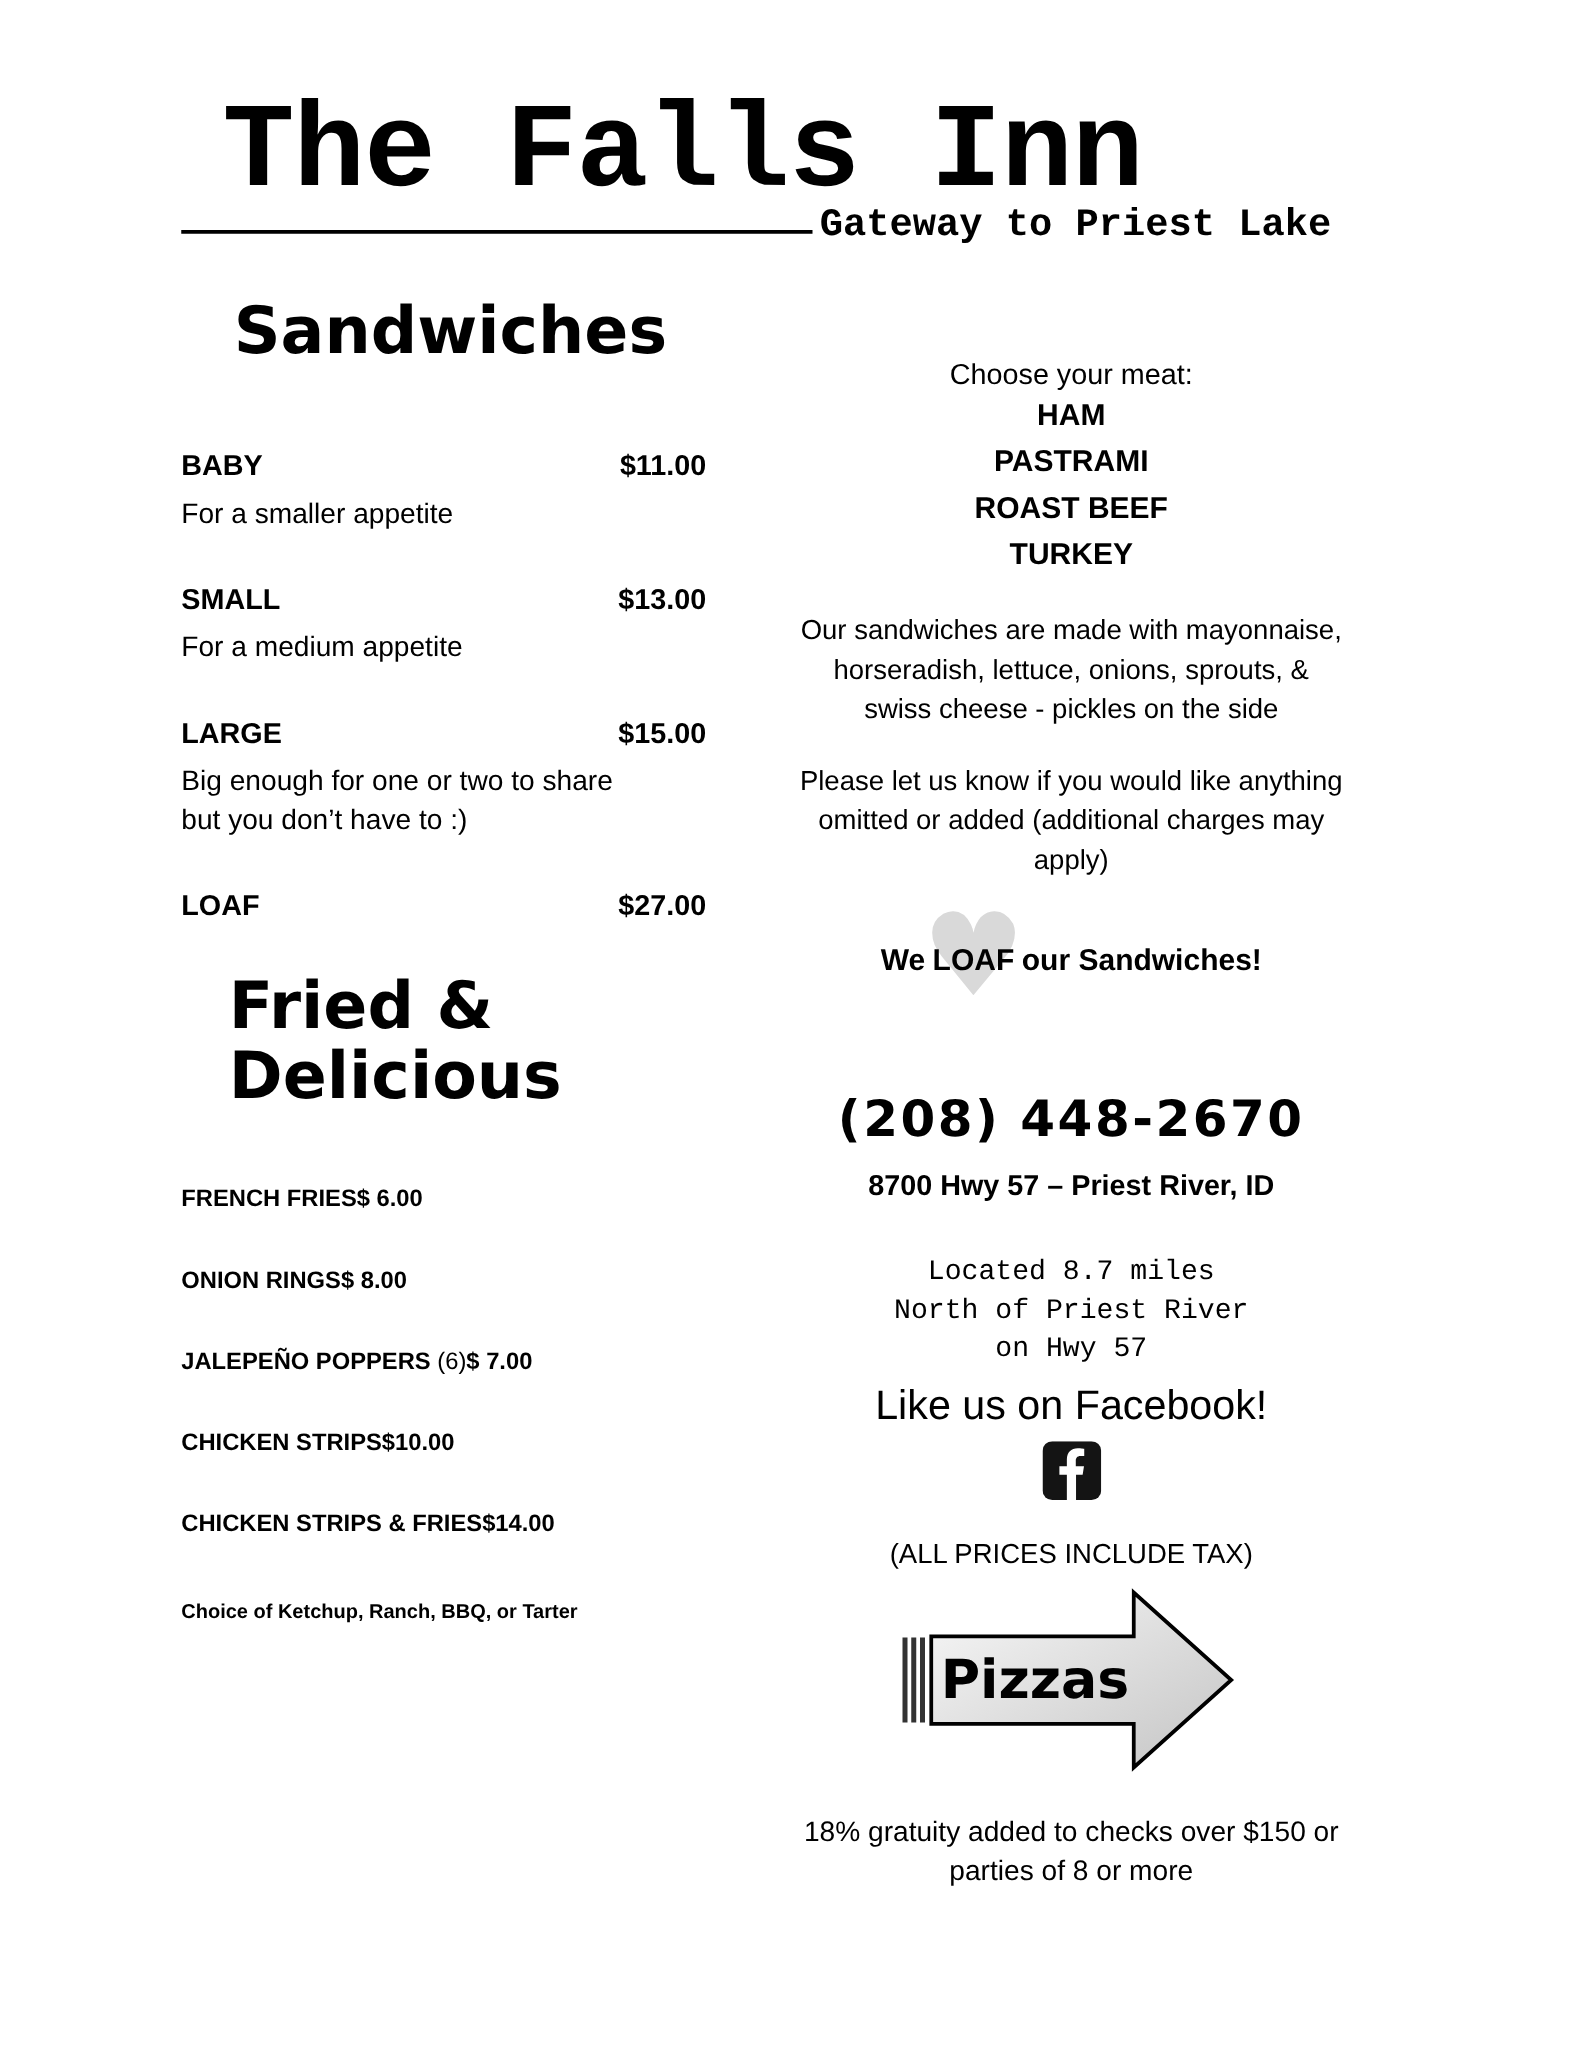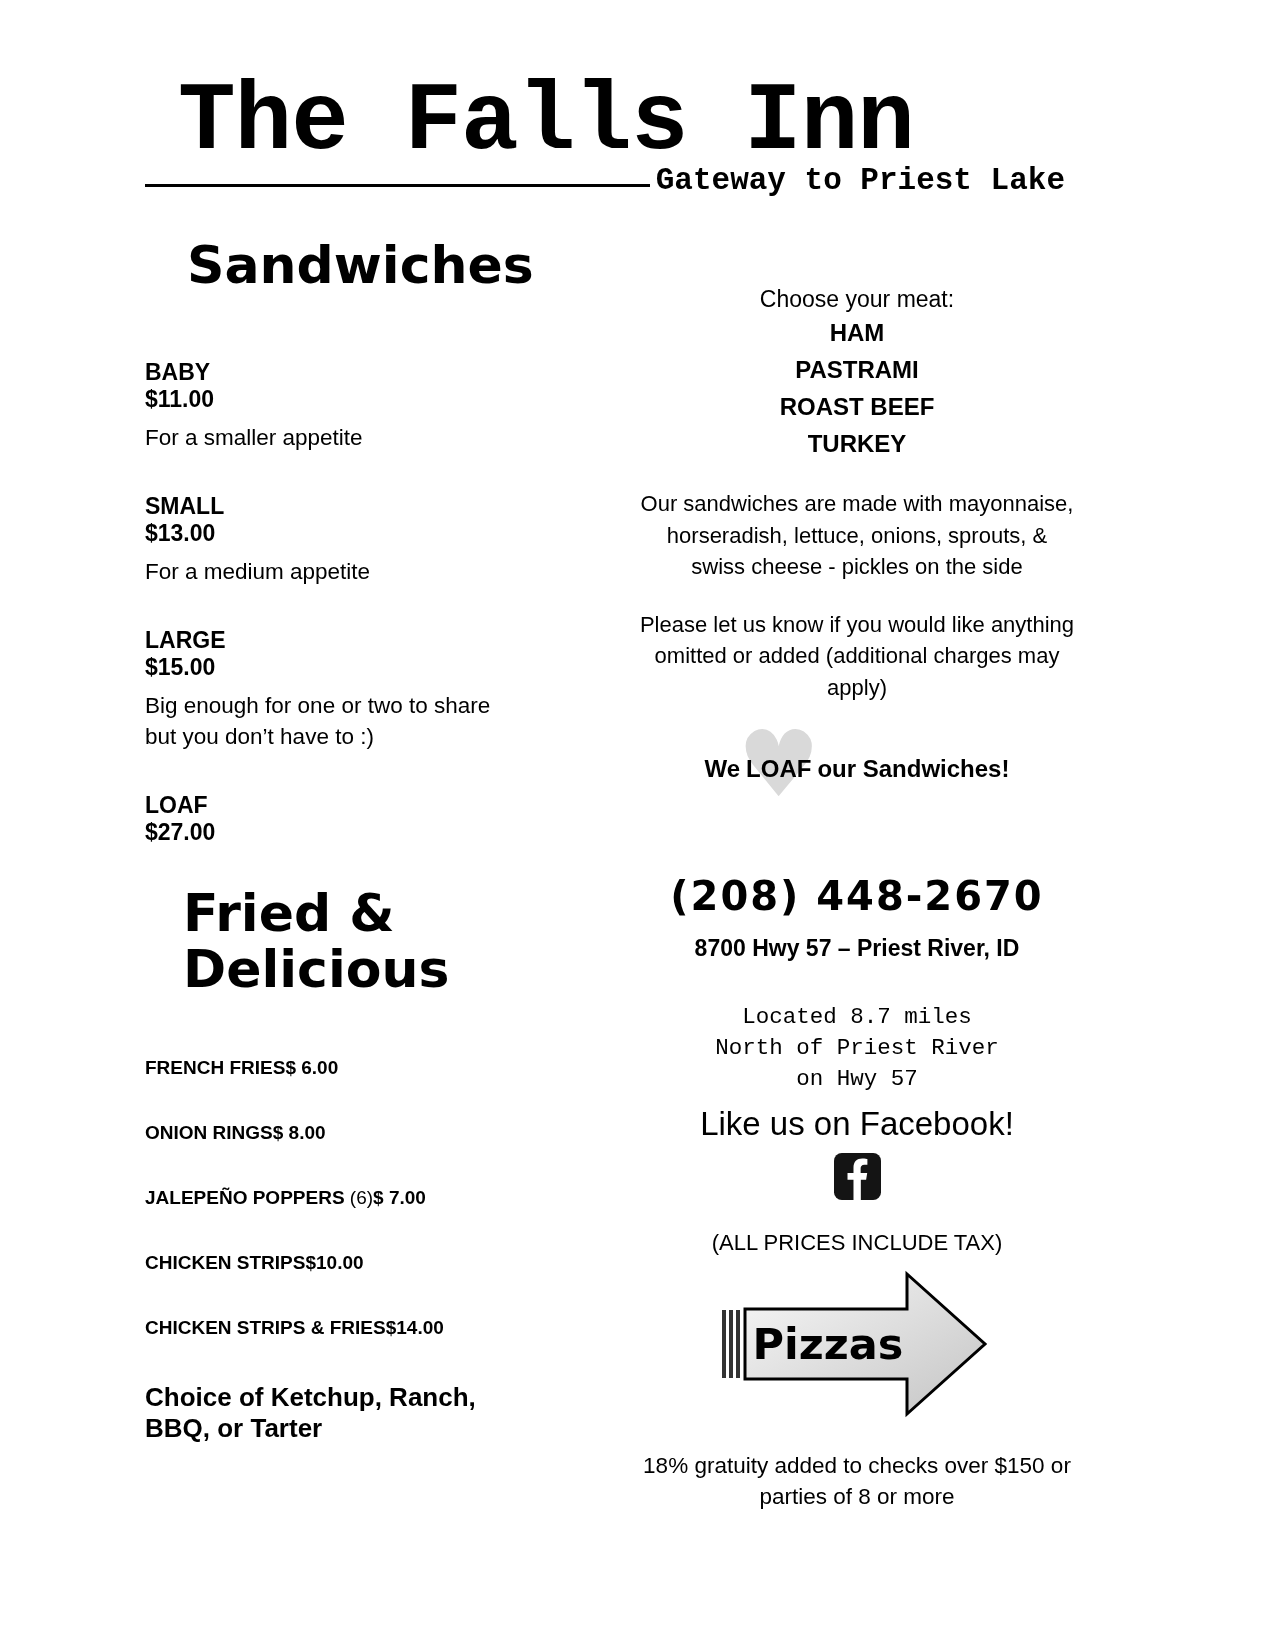--- a/index.html
+++ b/index.html
@@ -27,27 +27,27 @@
   }
 
   
   .disp { font-family:"DejaVu Sans", sans-serif; font-weight:bold; }
 
   
   .left-col { position:absolute; left:145px; top:235px; width:420px; }
   .sand-heading { font-size:52px; margin:0 0 64px 42px; letter-spacing:0; }
   .mi { margin-bottom:40px; }
   .mi-row { display:flex; justify-content:space-between; align-items:flex-start;
-            font-weight:bold; font-size:23px;flex-direction:column; }
+            font-weight:bold; font-size:23px; }
   .mi-desc { font-size:22.5px; line-height:31px; margin-top:9px; width:365px; }
   .fried-heading { font-size:52px; line-height:1.07; width:330px; margin:40px 0 60px 38px; }
   .fi { display:flex; align-items:baseline;
         font-weight:bold; font-size:19px; margin-bottom:43px; }
   .fi-qty { font-weight:normal; }
-  .sauce-note { font-weight:bold; font-size:26px; line-height:31px; width:340px; }
+  .sauce-note { font-weight:bold; font-size:16px; line-height:31px; width:340px; }
 
   
   .right-col { position:absolute; left:638px; top:284px; width:438px; text-align:center; }
   .choose { font-size:23px; line-height:30px; }
   .meat { font-weight:bold; font-size:24px; line-height:37px; }
   .para { font-size:22px; line-height:31.5px; margin-top:26px; }
   .loaf-line { margin-top:46px; font-weight:bold; font-size:24px; position:relative; height:40px;
                display:flex; align-items:center; justify-content:center; }
   .loaf-word { position:relative; display:inline-block; padding:0 6px; }
   .heart {

